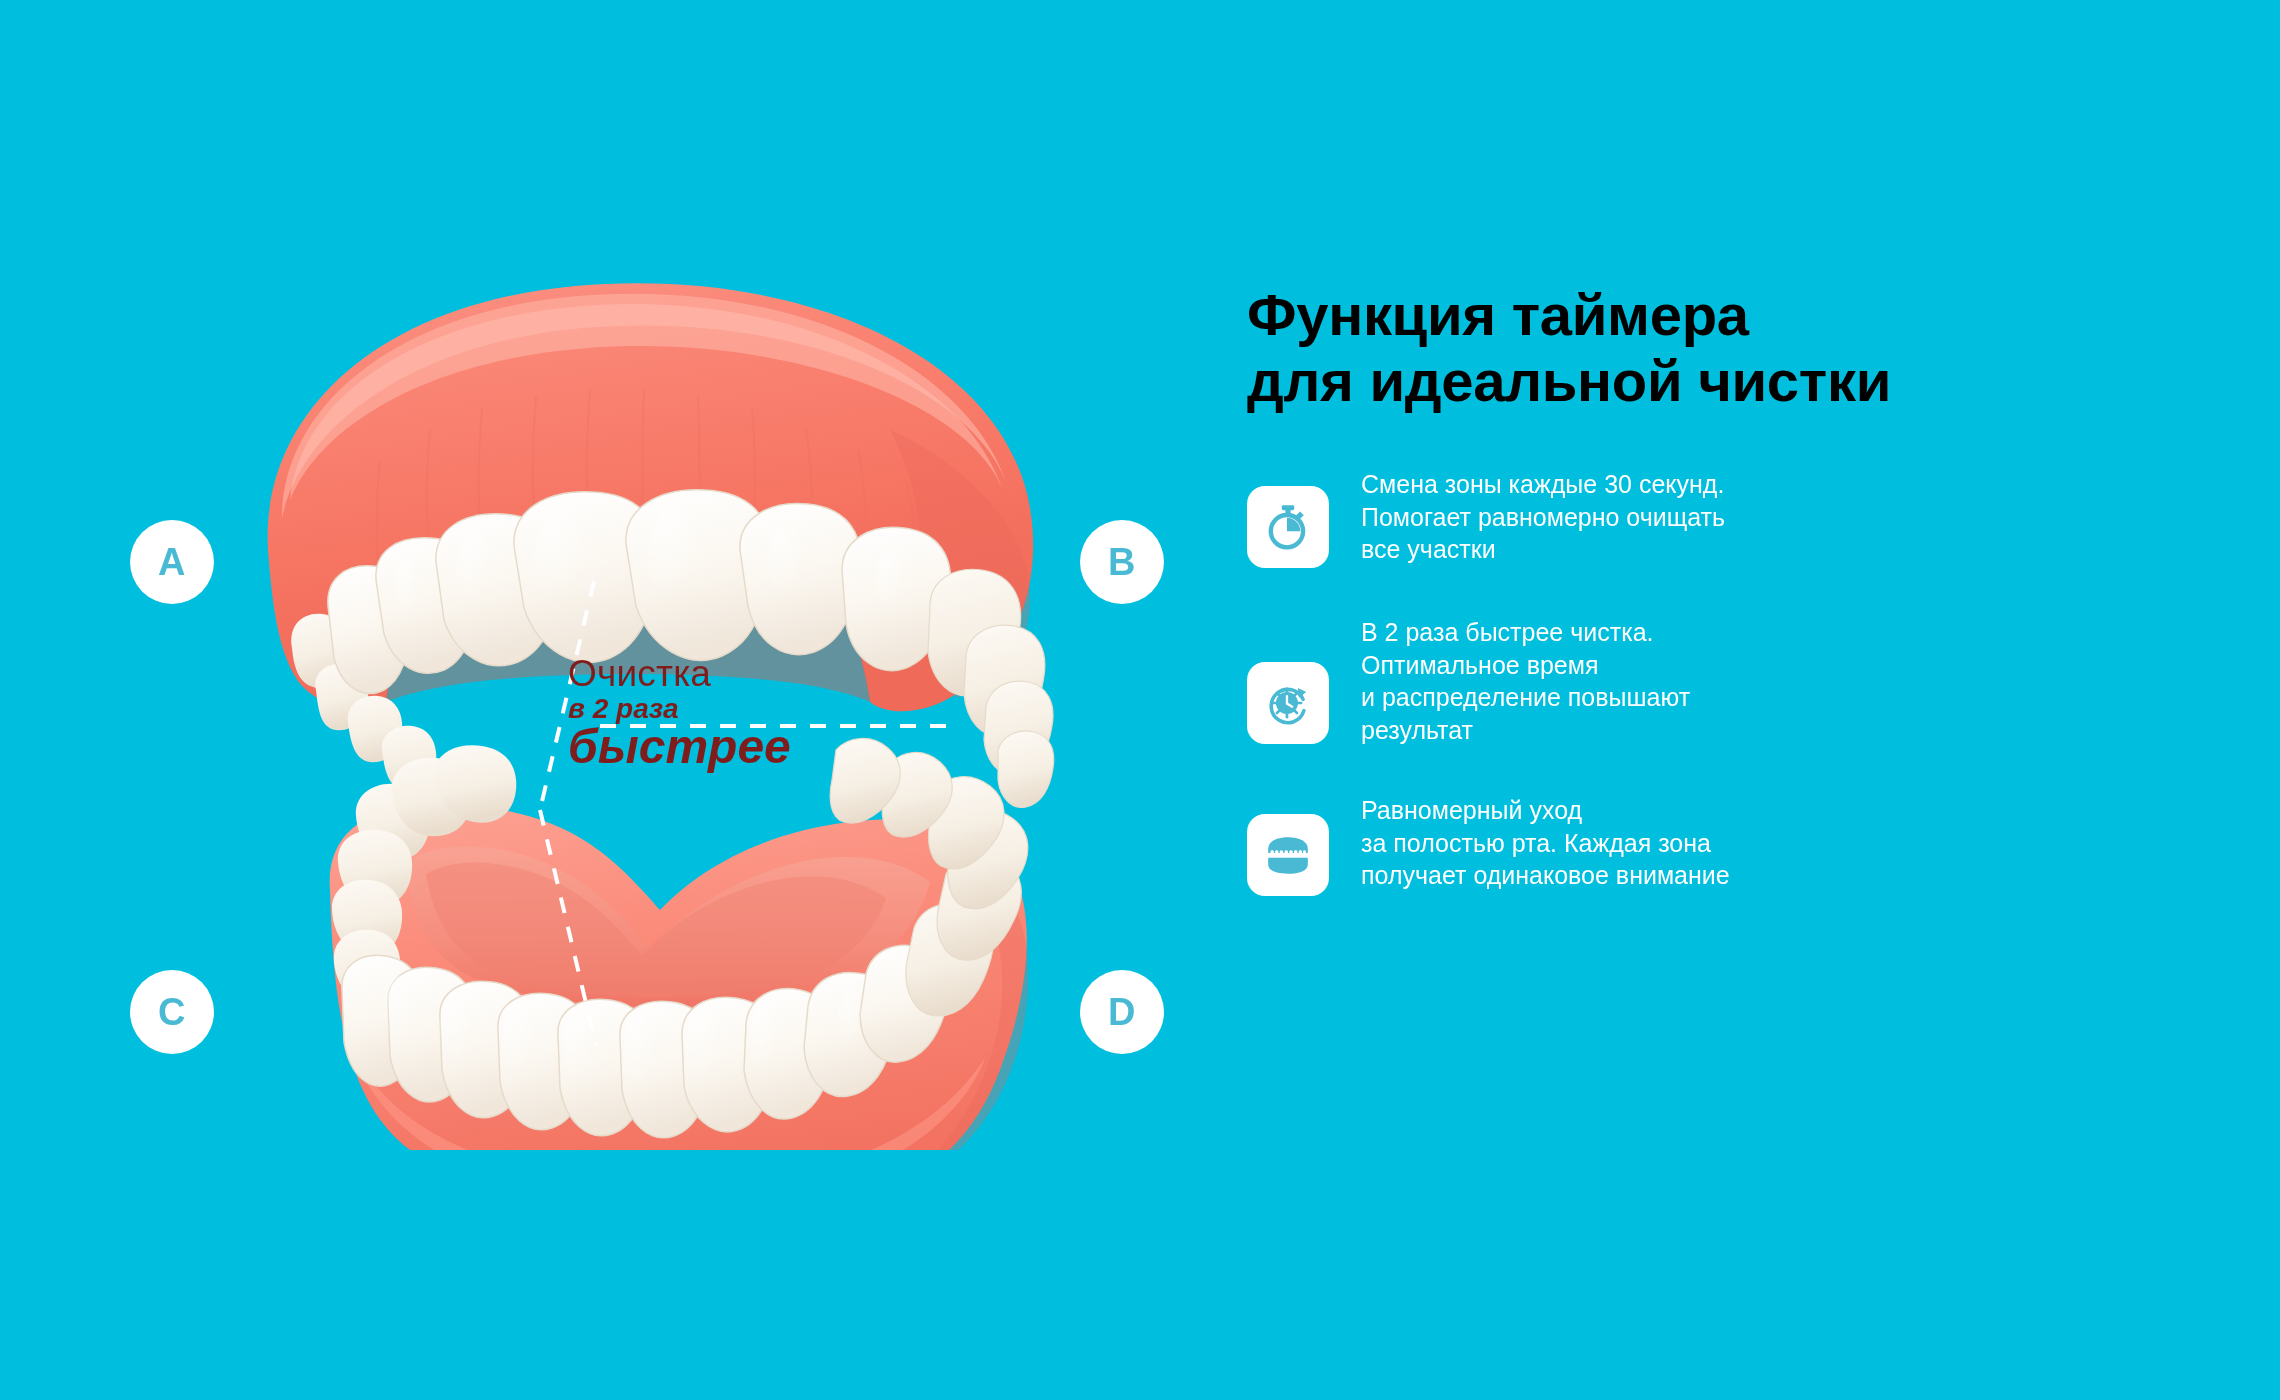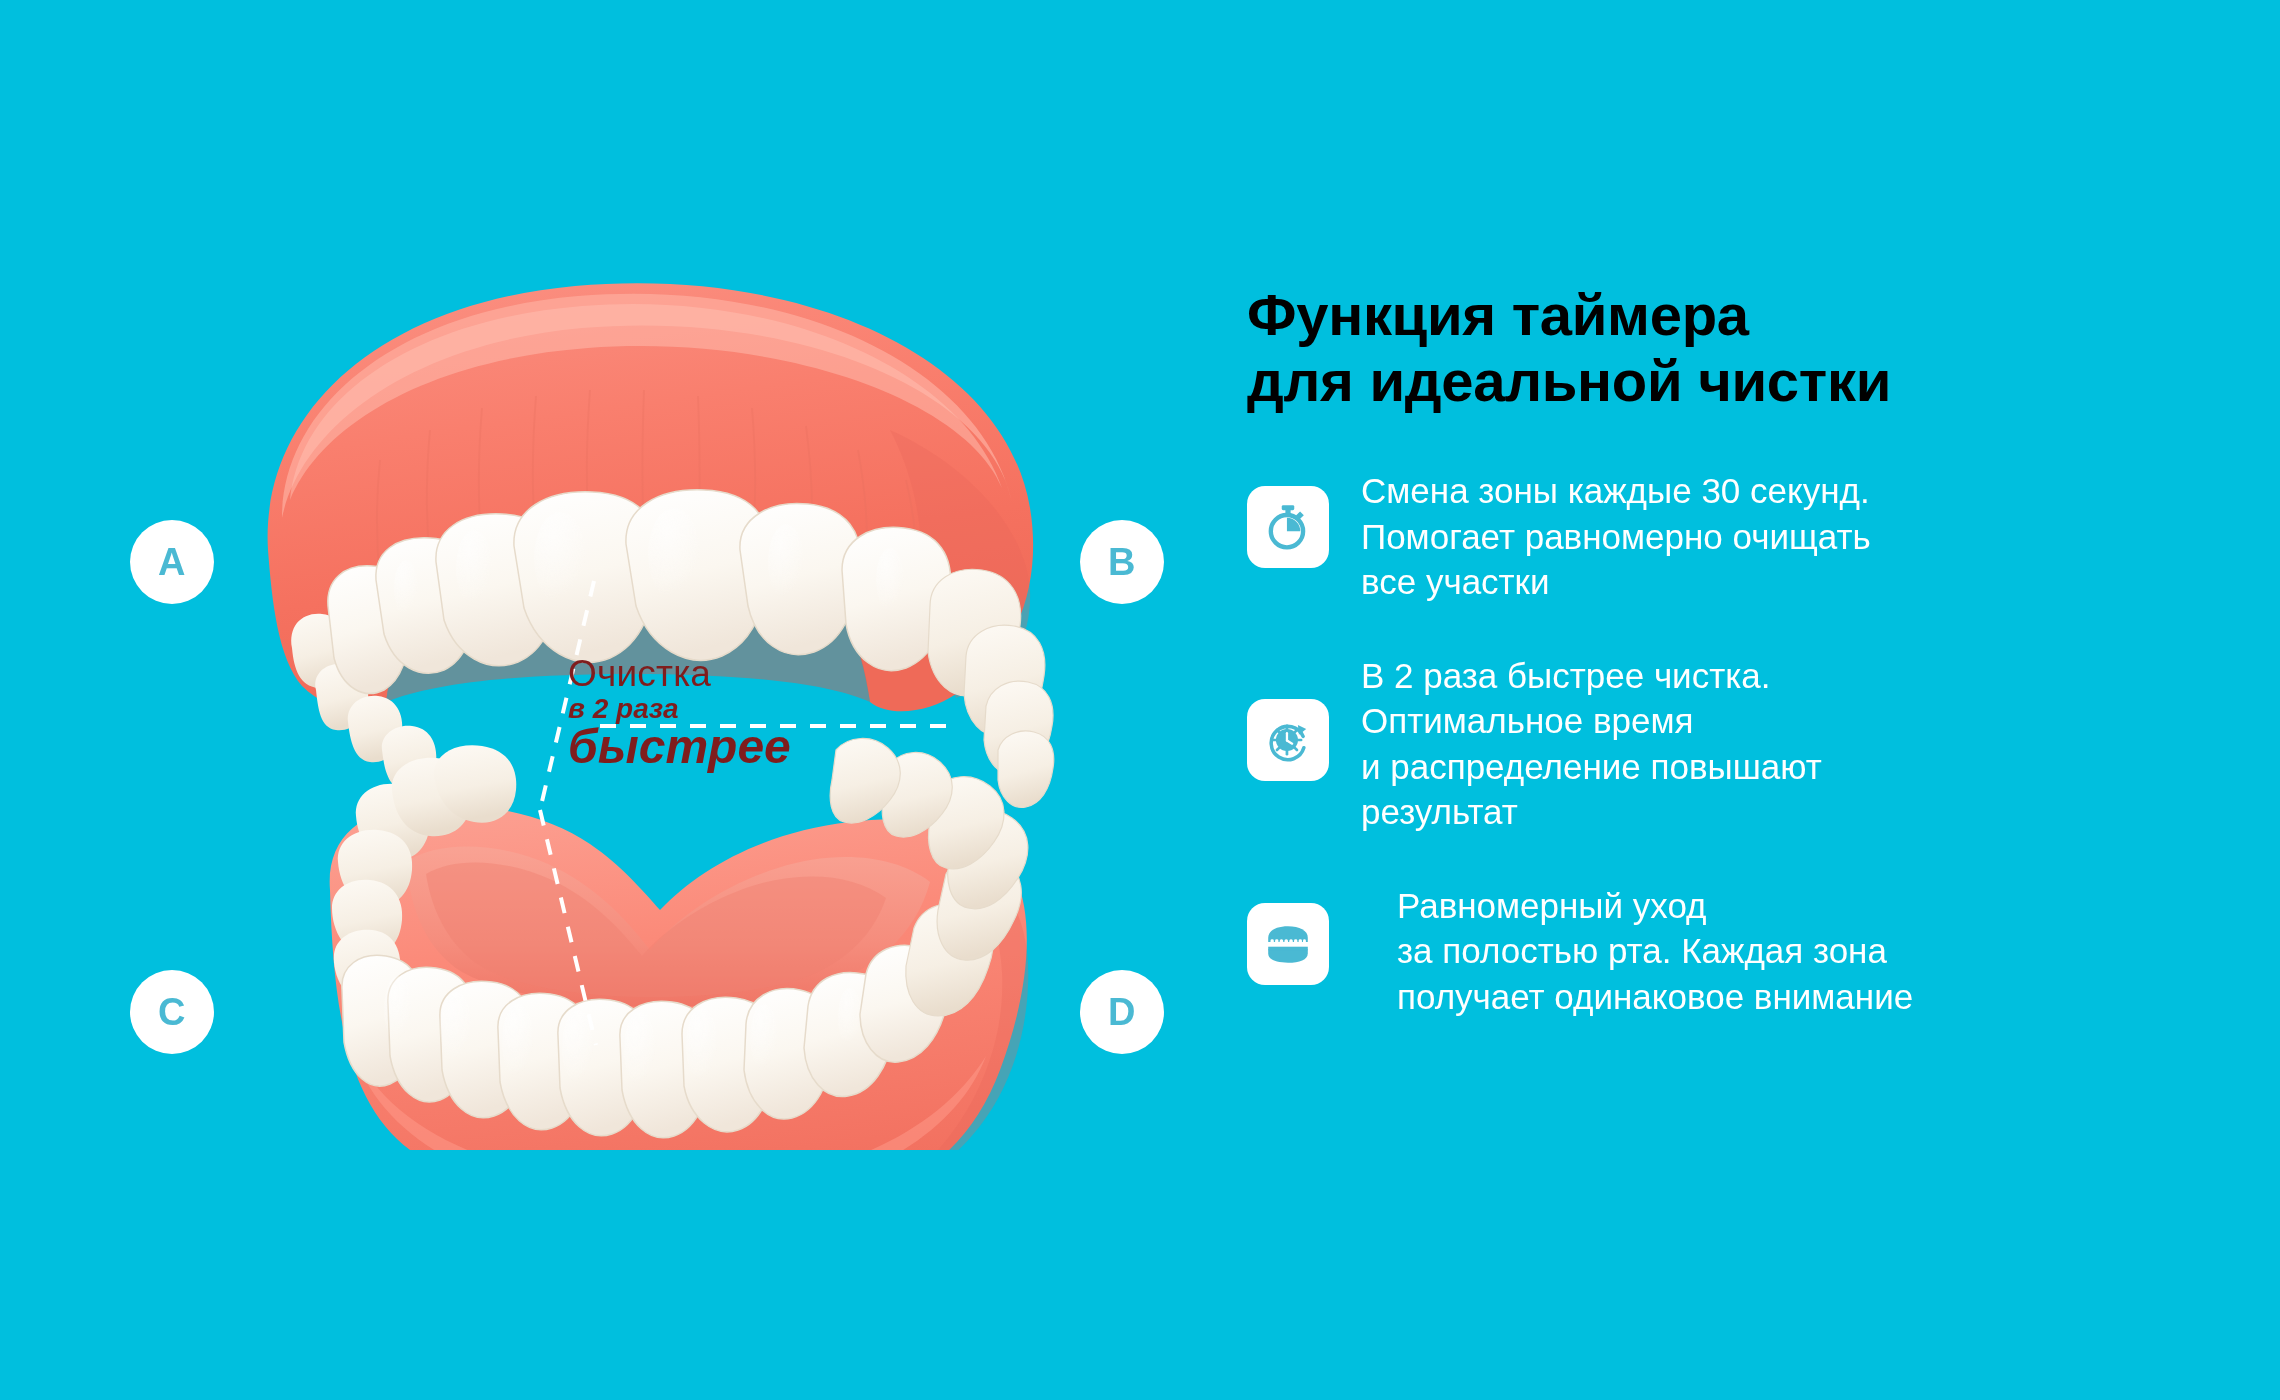--- a/index.html
+++ b/index.html
@@ -38,26 +38,26 @@
 
   
   .right{position:absolute;left:1247px;top:282px;width:1000px;}
   .title{
     color:#000000;font-size:58px;font-weight:700;line-height:1.14;
     letter-spacing:-.3px;margin:0 0 52px 0;
   }
   .title span{display:block;}
 
   .feature{display:flex;align-items:flex-start;margin-bottom:46px;}
-  .feature:last-child{margin-bottom:0;gap:36px;}
+  .feature:last-child{margin-bottom:0;}
   .ficon{
     flex:0 0 auto;width:82px;height:82px;border-radius:18px;background:#fff;
     display:flex;align-items:center;justify-content:center;margin-right:32px;
   }
-  .ftext{color:#fff;font-size:35px;line-height:1.30;padding-top:2px;}
+  .ftext{color:#fff;font-size:25px;line-height:1.30;padding-top:2px;}
   .ftext span{display:block;white-space:pre;}
 
   
   .f1 .ficon{margin-top:20px;}
   .f2 .ficon{margin-top:48px;}
   .f3 .ficon{margin-top:22px;}
 </style>
 </head>
 <body>
 

